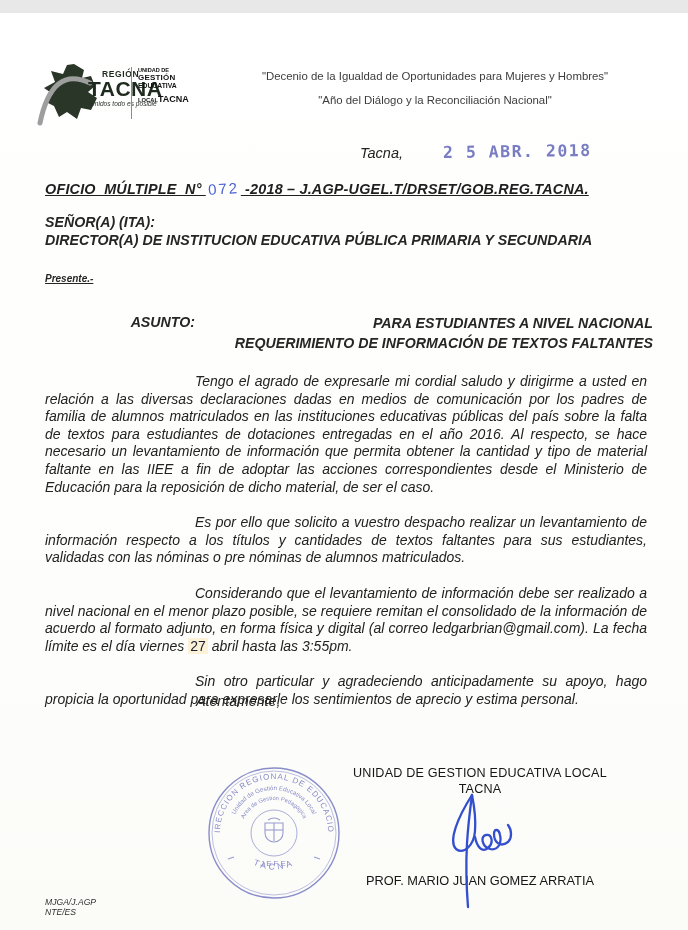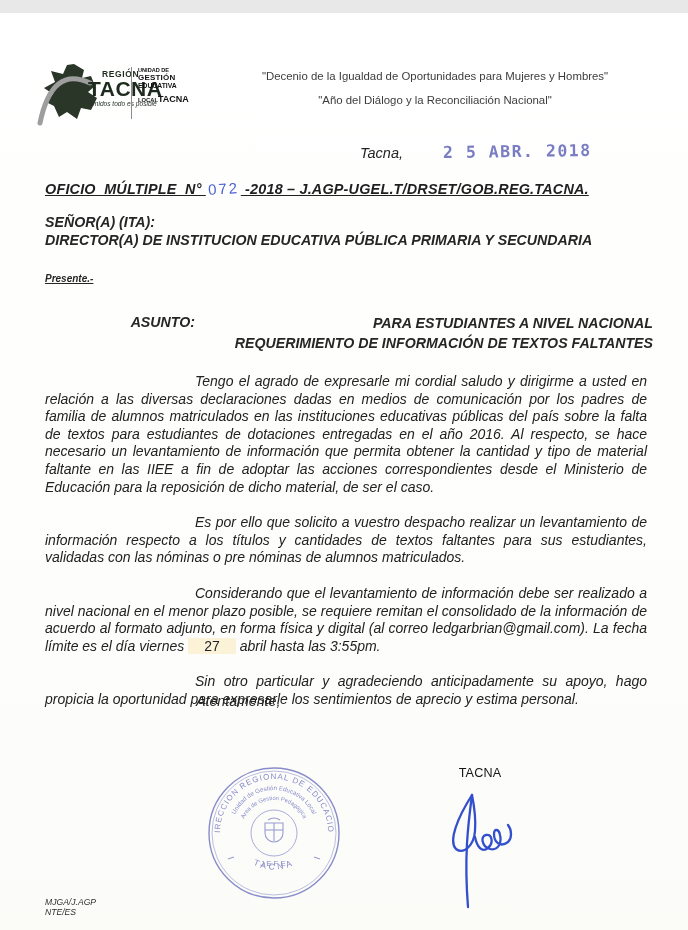--- a/index.html
+++ b/index.html
@@ -48,21 +48,21 @@
   .recipient1{position:absolute;left:45px;top:201px;font-style:italic;font-weight:bold;font-size:14.2px;}
   .recipient2{position:absolute;left:45px;top:219px;font-style:italic;font-weight:bold;font-size:14.2px;}
   .presente{position:absolute;left:45px;top:260px;font-style:italic;font-weight:bold;font-size:10px;text-decoration:underline;}
   .asunto{position:absolute;left:45px;top:301px;width:608px;display:flex;text-align:right;}
   .asunto-label{width:150px;font-style:italic;font-weight:bold;font-size:14.2px;}
   .asunto-text{flex:1;font-style:italic;font-weight:bold;font-size:14.2px;line-height:19.5px;}
   
   .body{position:absolute;left:45px;top:360px;width:602px;
     font-style:italic;font-size:14px;line-height:17.6px;text-align:justify;color:#222;}
   .body p{margin:0 0 18px 0;text-indent:150px;}
-  .patched{font-style:normal;background:#fbf2d8;padding:0 16px;color:#1e1e2e;}
+  .patched{font-style:normal;background:#fbf2d8;padding:0 2px;color:#1e1e2e;}
   .closing{position:absolute;left:196px;top:680px;font-style:italic;font-size:14.2px;}
   
   .round-stamp{position:absolute;left:204px;top:746px;opacity:.9;}
   .sigblock{position:absolute;left:312px;top:752px;width:336px;text-align:center;color:#161616;}
   .org-line{font-size:12.6px;letter-spacing:.2px;line-height:16px;}
   .sig-svg{position:absolute;left:120px;top:26px;overflow:visible;}
   .sig-name{margin-top:76px;font-size:12.8px;line-height:16px;}
   .sig-title{font-size:12.8px;line-height:16px;}
   
   .initials{position:absolute;left:45px;top:884px;font-style:italic;font-size:8.6px;line-height:10px;color:#2e2e2e;}
@@ -146,28 +146,30 @@
       <path d="M 61,64 h18 v10 a9,9 0 0 1 -18,0 z"></path>
       <line x1="70" y1="64" x2="70" y2="82"></line>
       <line x1="61" y1="71" x2="79" y2="71"></line>
       <path d="M 64,61 q6,-4 12,0"></path>
       <line x1="24" y1="100" x2="30" y2="98"></line>
       <line x1="110" y1="98" x2="116" y2="100"></line>
     </g>
   </svg>
 
   <div class="sigblock">
+    <div class="org-line">UNIDAD DE GESTION EDUCATIVA LOCAL</div>
     <div class="org-line">TACNA</div>
     <svg class="sig-svg" width="90" height="120" viewBox="0 0 90 120">
       <g stroke="#2946cb" stroke-width="2.3" fill="none" stroke-linecap="round" opacity=".95">
         <path d="M 40,4 C 36,34 32,66 36,116"></path>
         <path d="M 40,4 C 26,26 16,50 24,58 C 32,64 42,54 43,40 C 44,28 42,14 40,4"></path>
         <path d="M 43,46 C 45,56 50,62 56,57 C 62,52 60,43 54,44 C 48,45 50,56 58,58 C 66,60 70,52 68,44 C 67,38 62,37 62,43 C 62,51 68,57 76,51 C 80,47 80,39 76,34"></path>
       </g>
     </svg>
+    <div class="sig-name">PROF. MARIO JUAN GOMEZ ARRATIA</div>
   </div>
 
   <div class="initials">
     <div>MJGA/J.AGP</div>
     <div>NTE/ES</div>
   </div>
 
 </div>
 
 </body></html>

